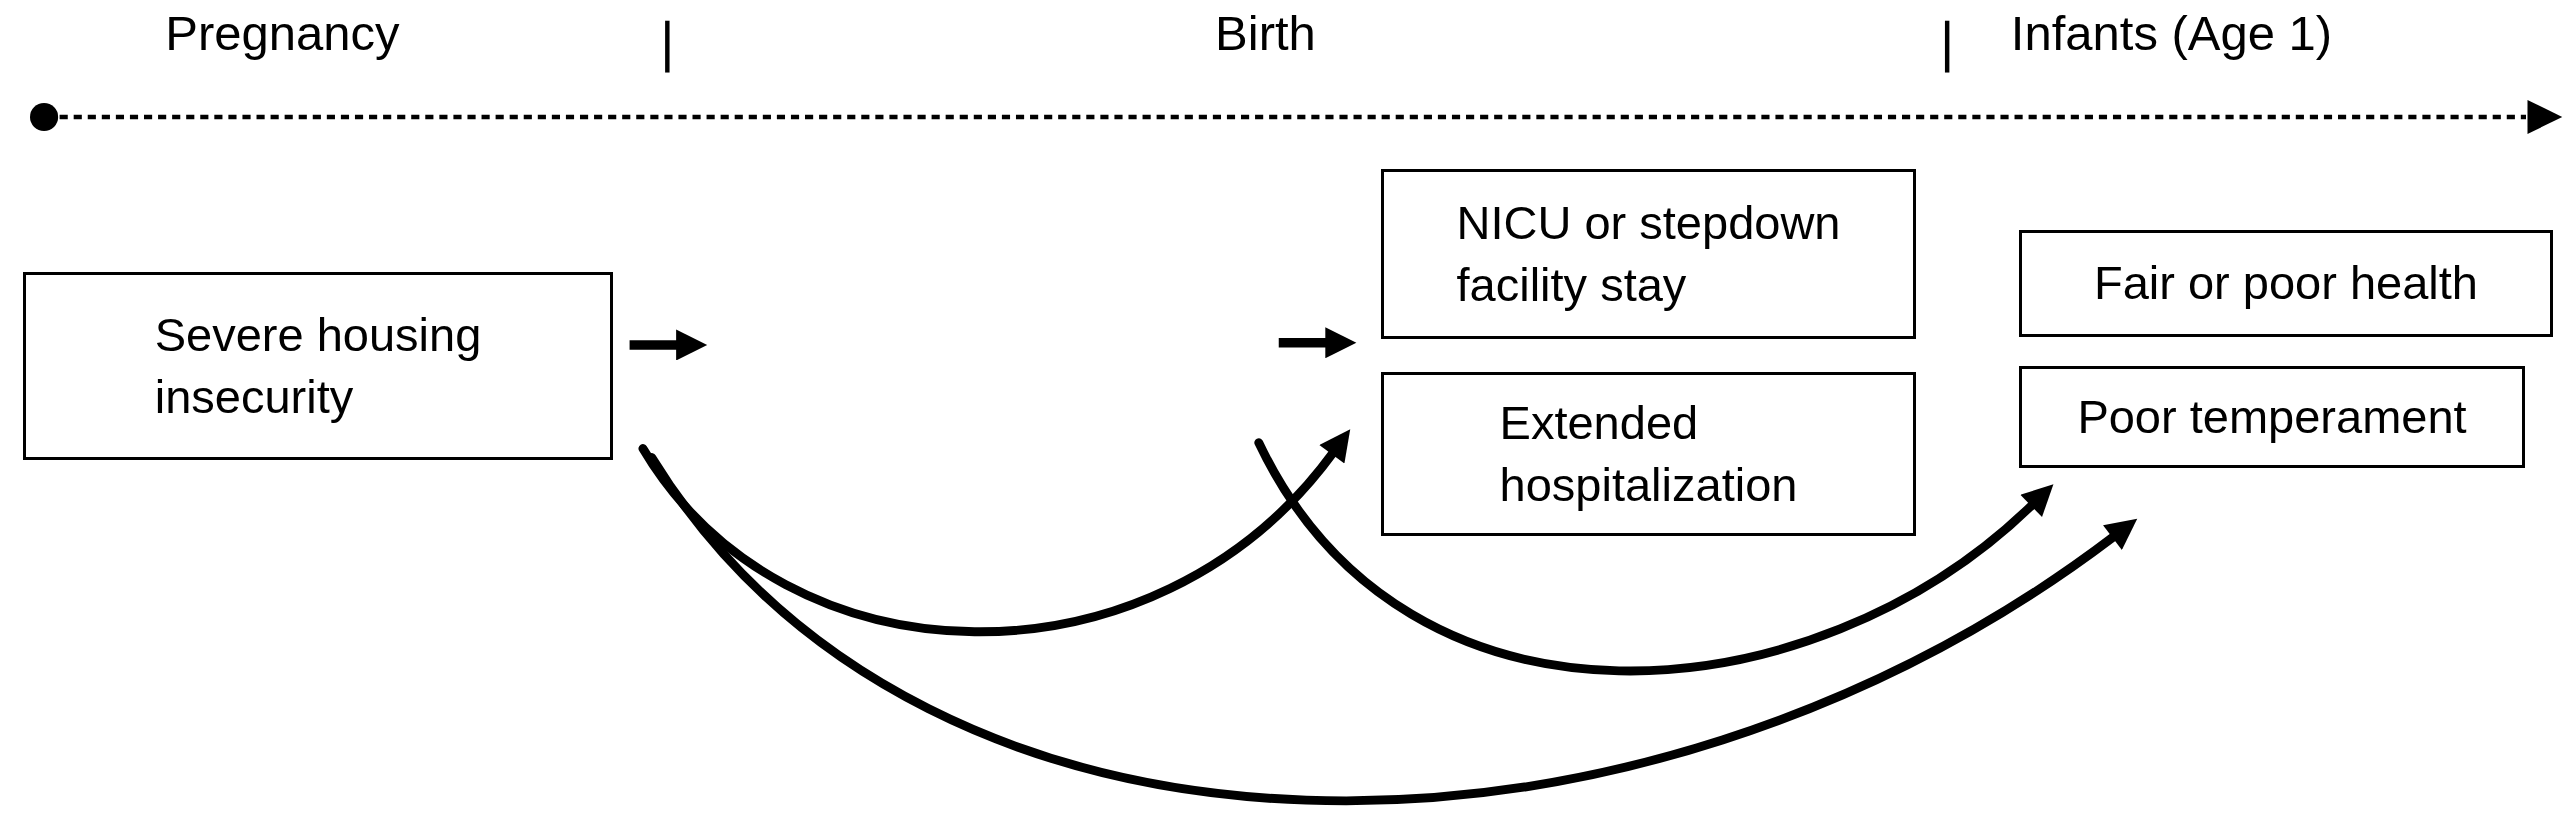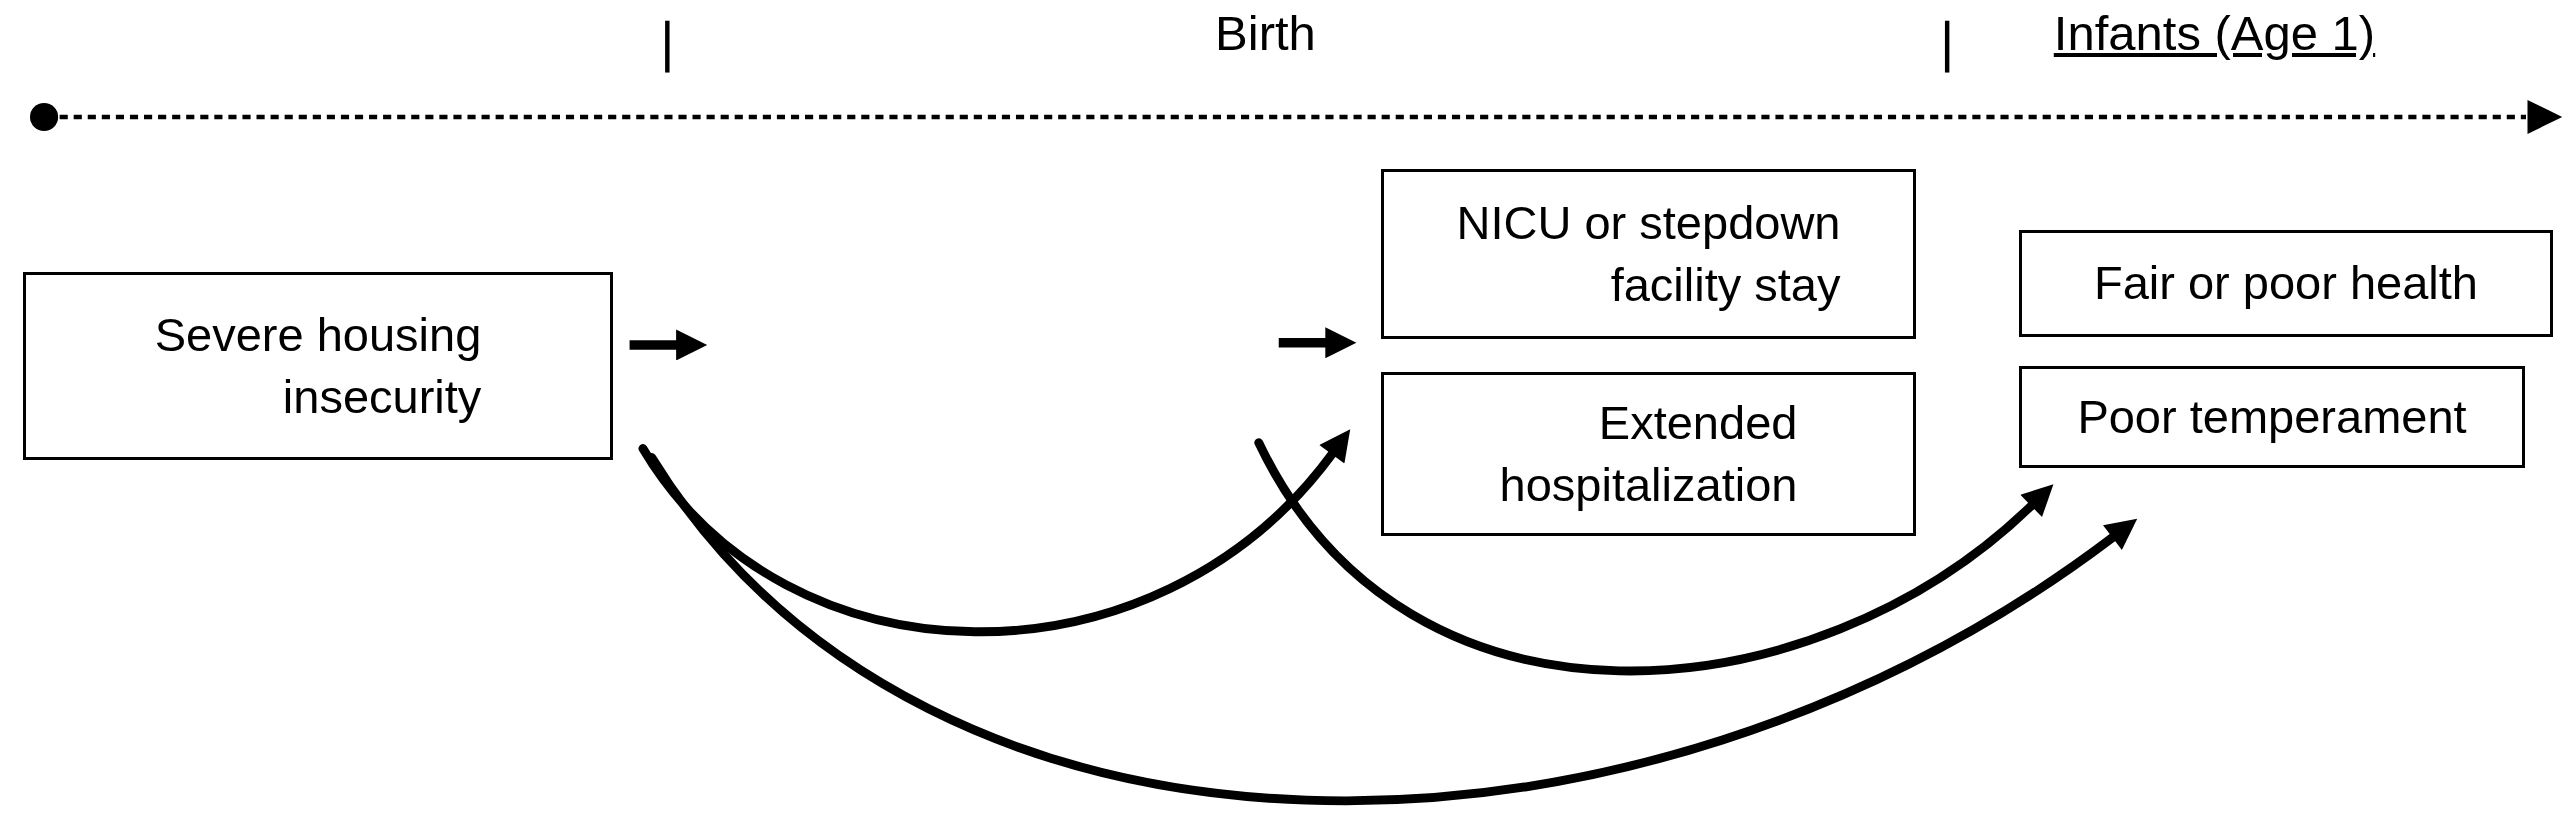--- a/index.html
+++ b/index.html
@@ -21,31 +21,31 @@
     top: 7.4px;
     width: 459px;
     text-align: center;
     font-size: 49px;
     line-height: 1.1;
     color: #000000;
     white-space: nowrap;
   }
   #stage-pregnancy { left: 53px; }
   #stage-birth     { left: 1036px; }
-  #stage-infants   { left: 1985px; text-decoration: underline; }
+  #stage-infants   { left: 1942px; }
 
   .node-box {
     position: absolute;
     box-sizing: border-box;
     border: 3.7px solid #000000;
     background: #ffffff;
     display: flex;
     align-items: center;
     justify-content: center;
-    text-align: right;
+    text-align: left;
     font-size: 47px;
     line-height: 1.32;
     white-space: pre-line;
   }
   #box-severe-housing   { left: 23px;   top: 272px; width: 590px; height: 188px; }
   #box-low-birth-weight { left: 720px;  top: 264px; width: 532px; height: 175px; }
   #box-nicu             { left: 1381px; top: 169px; width: 535px; height: 170px; }
   #box-extended-hosp    { left: 1381px; top: 372px; width: 535px; height: 164px; }
   #box-fair-poor-health { left: 2019px; top: 230px; width: 534px; height: 107px; }
   #box-poor-temperament { left: 2019px; top: 366px; width: 506px; height: 102px; }
@@ -56,20 +56,21 @@
     width: 2576px;
     height: 832px;
     pointer-events: none;
   }
 </style>
 </head>
 <body>
 
 <div id="canvas">
 
+  <div class="stage-label" id="stage-pregnancy">Pregnancy</div>
   <div class="stage-label" id="stage-birth">Birth</div>
   <div class="stage-label" id="stage-infants">Infants (Age 1)</div>
 
   <div class="node-box" id="box-severe-housing">
     <span>Severe housing
 insecurity</span>
   </div>
   <div class="node-box" id="box-nicu">
     <span>NICU or stepdown
 facility stay</span>

